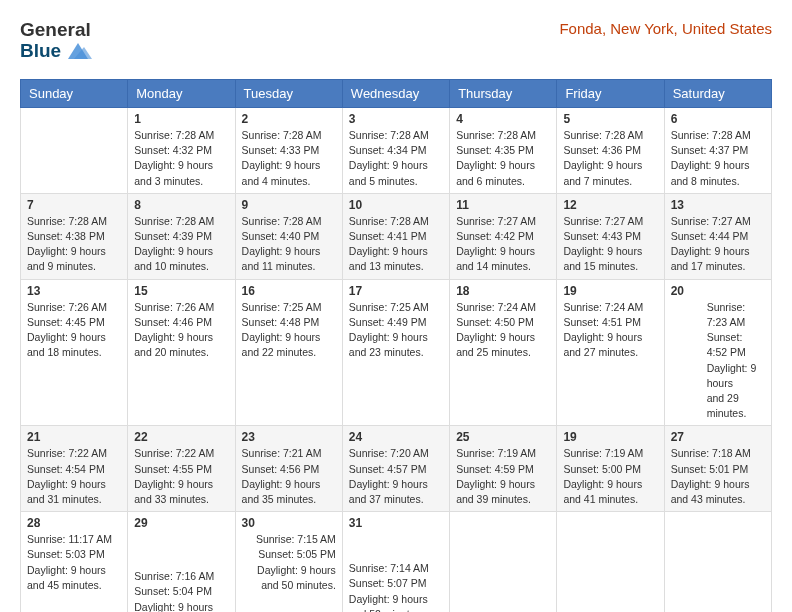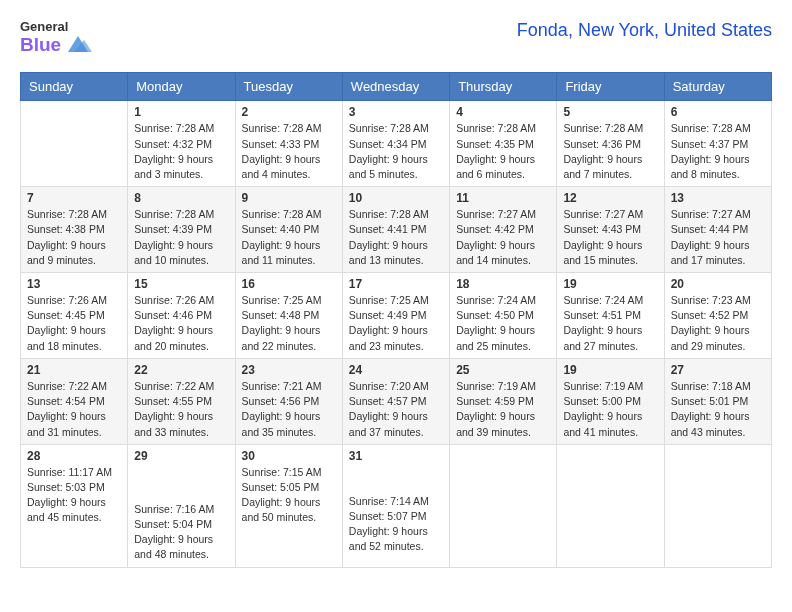--- a/index.html
+++ b/index.html
@@ -27,22 +27,22 @@
     }
     .title-block {
       text-align: right;
     }
     .month-year {
       font-size: 32px;
       color: #333;
       font-weight: normal;
     }
     .location {
-      font-size: 18px;
-      color: #1d4ed8;
+      font-size: 15px;
+      color: #c2410c;
     }
     .calendar {
       width: 100%;
       border-collapse: collapse;
       font-size: 11px;
     }
     .calendar th {
       background: #4a7bbf;
       color: #fff;
       text-align: left;
@@ -78,23 +78,23 @@
       background: #f9f9f9;
     }
   </style>
 </head>
 <body>
 
 <div class="header">
   <div class="logo">
     <div class="logo-row">
       <div style="display:flex;flex-direction:column;line-height:1.1;">
-        <span style="font-size:13px;font-weight:bold;color:#333;">General</span>
+        <span style="font-size:19px;font-weight:bold;color:#333;">General</span>
         <div style="display:flex;align-items:center;">
-          <span style="font-size:19px;font-weight:bold;color:#8b5cf6;">Blue</span>
+          <span style="font-size:19px;font-weight:bold;color:#0c4a6e;">Blue</span>
           <svg width="28" height="22" viewBox="0 0 28 22" style="margin-left:3px;">
             <polygon points="4,18 14,2 24,18" fill="#4a90d9" opacity="0.85"></polygon>
             <polygon points="10,18 20,6 28,18" fill="#4a90d9" opacity="0.6"></polygon>
           </svg>
         </div>
       </div>
     </div>
   </div>
   <div class="title-block">
     <div class="location">Fonda, New York, United States</div>
@@ -248,21 +248,21 @@
         </td>
         <td>
           <span class="day-num">19</span>
           <div class="day-info" style="white-space: pre-line;">Sunrise: 7:24 AM
 Sunset: 4:51 PM
 Daylight: 9 hours
 and 27 minutes.</div>
         </td>
         <td>
           <span class="day-num">20</span>
-          <div class="day-info" style="white-space: pre-line;">Sunrise: 7:23 AM
+          <div class="day-info" style="white-space: pre-line; margin-left: 36px;">Sunrise: 7:23 AM
 Sunset: 4:52 PM
 Daylight: 9 hours
 and 29 minutes.</div>
         </td>
       </tr>
       <tr>
         <td>
           <span class="day-num">21</span>
           <div class="day-info" style="white-space: pre-line;">Sunrise: 7:22 AM
 Sunset: 4:54 PM
@@ -322,21 +322,21 @@
         </td>
         <td>
           <span class="day-num">29</span>
           <div class="day-info" style="white-space: pre-line; margin-top: 39px;">Sunrise: 7:16 AM
 Sunset: 5:04 PM
 Daylight: 9 hours
 and 48 minutes.</div>
         </td>
         <td>
           <span class="day-num">30</span>
-          <div class="day-info" style="white-space: pre-line;">Sunrise: 7:15 AM
+          <div class="day-info" style="white-space: pre-line; text-align: right;">Sunrise: 7:15 AM
 Sunset: 5:05 PM
 Daylight: 9 hours
 and 50 minutes.</div>
         </td>
         <td>
           <span class="day-num">31</span>
           <div class="day-info" style="white-space: pre-line; margin-top: 31px;">Sunrise: 7:14 AM
 Sunset: 5:07 PM
 Daylight: 9 hours
 and 52 minutes.</div>

